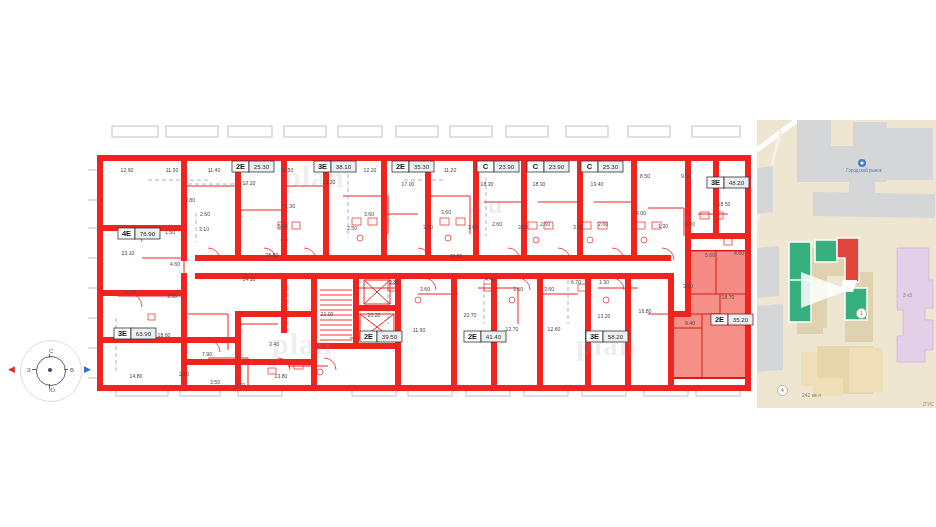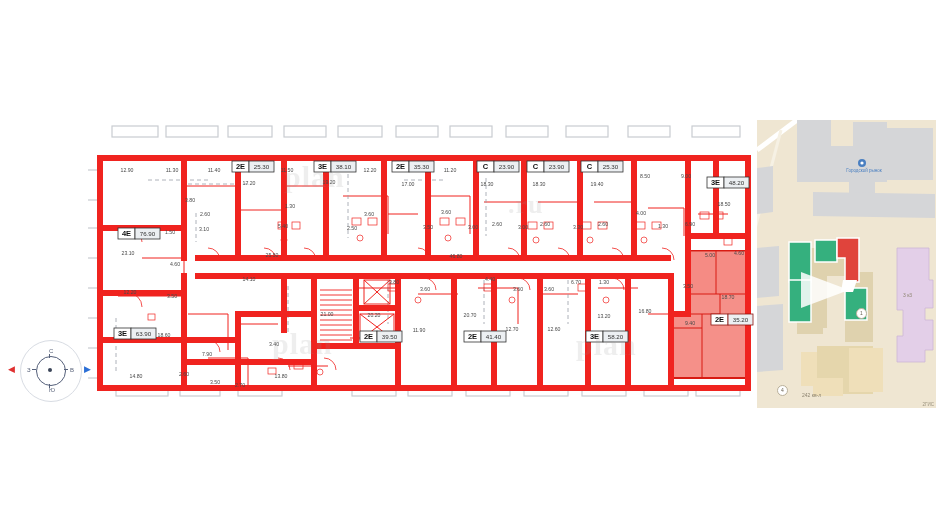--- a/index.html
+++ b/index.html
@@ -38,21 +38,21 @@
       text-align:center;}
   .mm-pin{position:absolute;width:9px;height:9px;border-radius:50%;
       background:#fff;border:1px solid #b9b09a;color:#6a6354;font-size:5px;
       text-align:center;line-height:9px;}
   .mm-credit{position:absolute;right:2px;bottom:1px;font-size:4.5px;color:#9a927d;}
 
   
   .wm{position:absolute;font-family:"Liberation Serif", serif;font-weight:bold;
       color:rgba(150,150,150,0.16);letter-spacing:1px;pointer-events:none;}
   .wm1{left:284px;top:160px;font-size:30px;}
-  .wm2{left:468px;top:190px;font-size:26px;margin-left:40px;}
+  .wm2{left:468px;top:190px;font-size:26px;}
   .wm3{left:272px;top:327px;font-size:30px;}
   .wm4{left:576px;top:328px;font-size:30px;}
 
   
   text{font-family:"Liberation Sans", sans-serif;}
 </style>
 </head>
 <body>
 
 <div class="stage">

